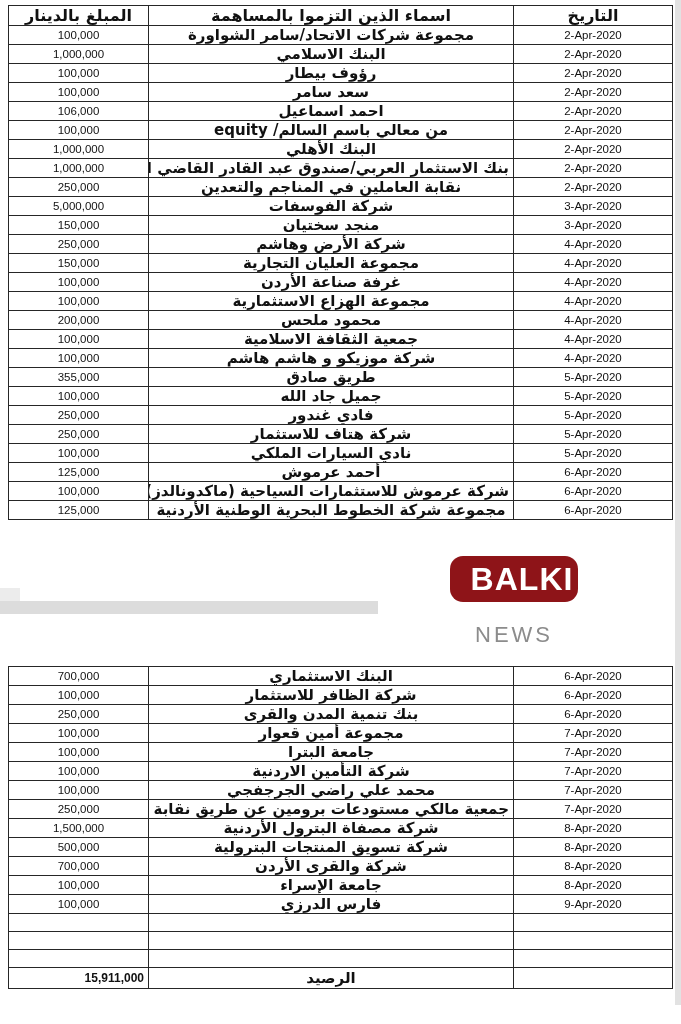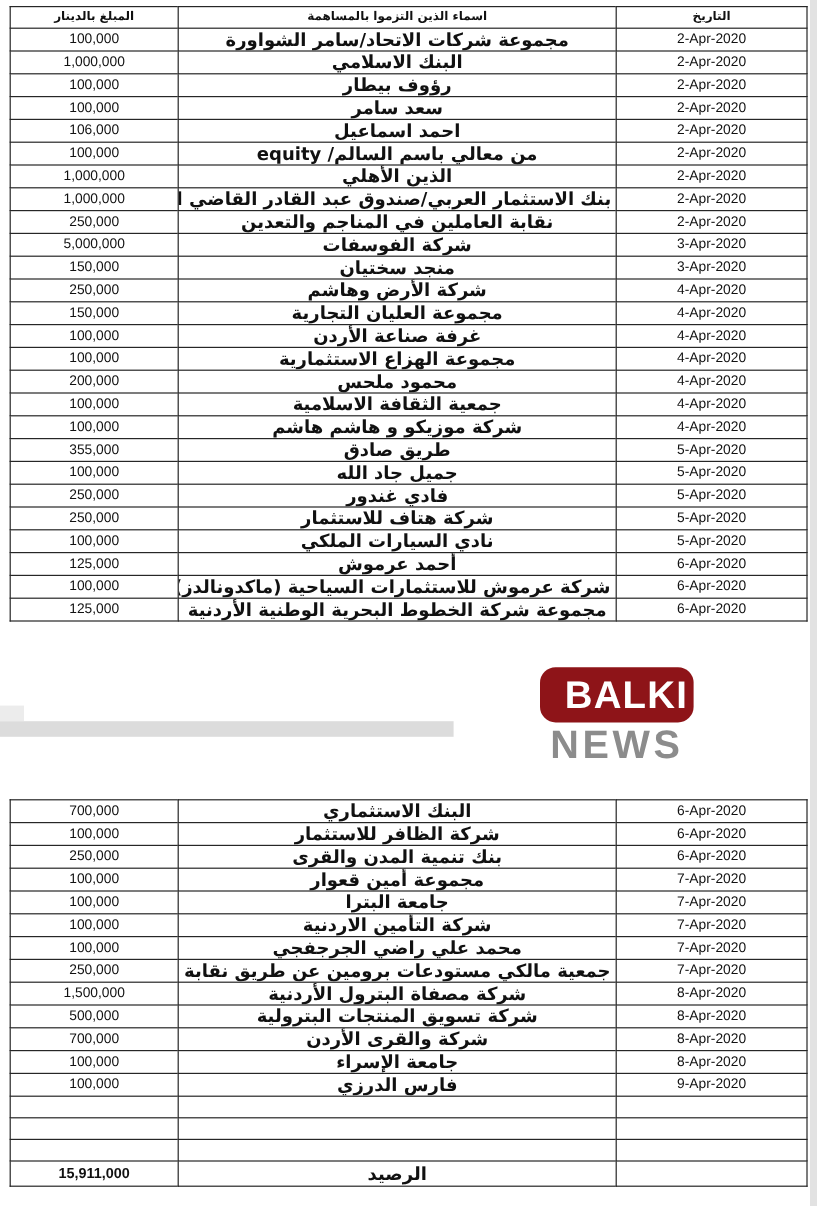--- a/index.html
+++ b/index.html
@@ -17,38 +17,38 @@
   .tbl1 { top:5px; }
   .tbl2 { top:666px; }
   col.c-date   { width:159px; }
   col.c-name   { width:365px; }
   col.c-amount { width:140px; }
   th, td {
     border:1.5px solid #262626; height:17px; padding:0 4px;
     text-align:center; vertical-align:middle; color:#111;
     overflow:hidden; white-space:nowrap;
   }
-  th { font-size:10px; font-weight:bold; }
+  th { font-size:16px; font-weight:bold; }
   td.name-cell   { font-size:15px; font-weight:bold; }
   td.date-cell, td.amount-cell {
     font-family:"Liberation Sans", sans-serif; font-size:11.5px; font-weight:normal;
     direction:ltr;
   }
   tr.total-row td { font-weight:bold; height:20px; }
-  tr.total-row td.amount-cell { font-size:12px; }
+  tr.total-row td.amount-cell { font-size:12px;text-align:right; }
 
   .logo { position:absolute; top:556px; left:450px; width:128px; text-align:center; }
   .logo-box {
     border-radius:13px; height:46px; line-height:46px;
     font-family:"Liberation Sans", sans-serif; font-weight:bold; font-size:32px;
     letter-spacing:1px; color:#ffffff;padding-left:16px;
   }
   .logo-news {
-    font-family:"Liberation Sans", sans-serif; font-weight:700; font-size:33px;
-    letter-spacing:3px; line-height:36px; margin-top:1px;
+    font-family:"Liberation Sans", sans-serif; font-weight:400; font-size:22px;
+    letter-spacing:3px; line-height:36px; margin-top:15px;
   }
 </style>
 </head>
 <body>
 
 <div class="page">
 
   <div class="right-strip"></div>
 
   <table class="tbl tbl1">
@@ -90,21 +90,21 @@
           <td class="name-cell">احمد اسماعيل</td>
           <td class="amount-cell">106,000</td>
         </tr>
         <tr>
           <td class="date-cell">2-Apr-2020</td>
           <td class="name-cell">من معالي باسم السالم/ equity</td>
           <td class="amount-cell">100,000</td>
         </tr>
         <tr>
           <td class="date-cell">2-Apr-2020</td>
-          <td class="name-cell">الذين الأهلي</td>
+          <td class="name-cell">البنك الأهلي</td>
           <td class="amount-cell">1,000,000</td>
         </tr>
         <tr>
           <td class="date-cell">2-Apr-2020</td>
           <td class="name-cell">بنك الاستثمار العربي/صندوق عبد القادر القاضي الخيري</td>
           <td class="amount-cell">1,000,000</td>
         </tr>
         <tr>
           <td class="date-cell">2-Apr-2020</td>
           <td class="name-cell">نقابة العاملين في المناجم والتعدين</td>

